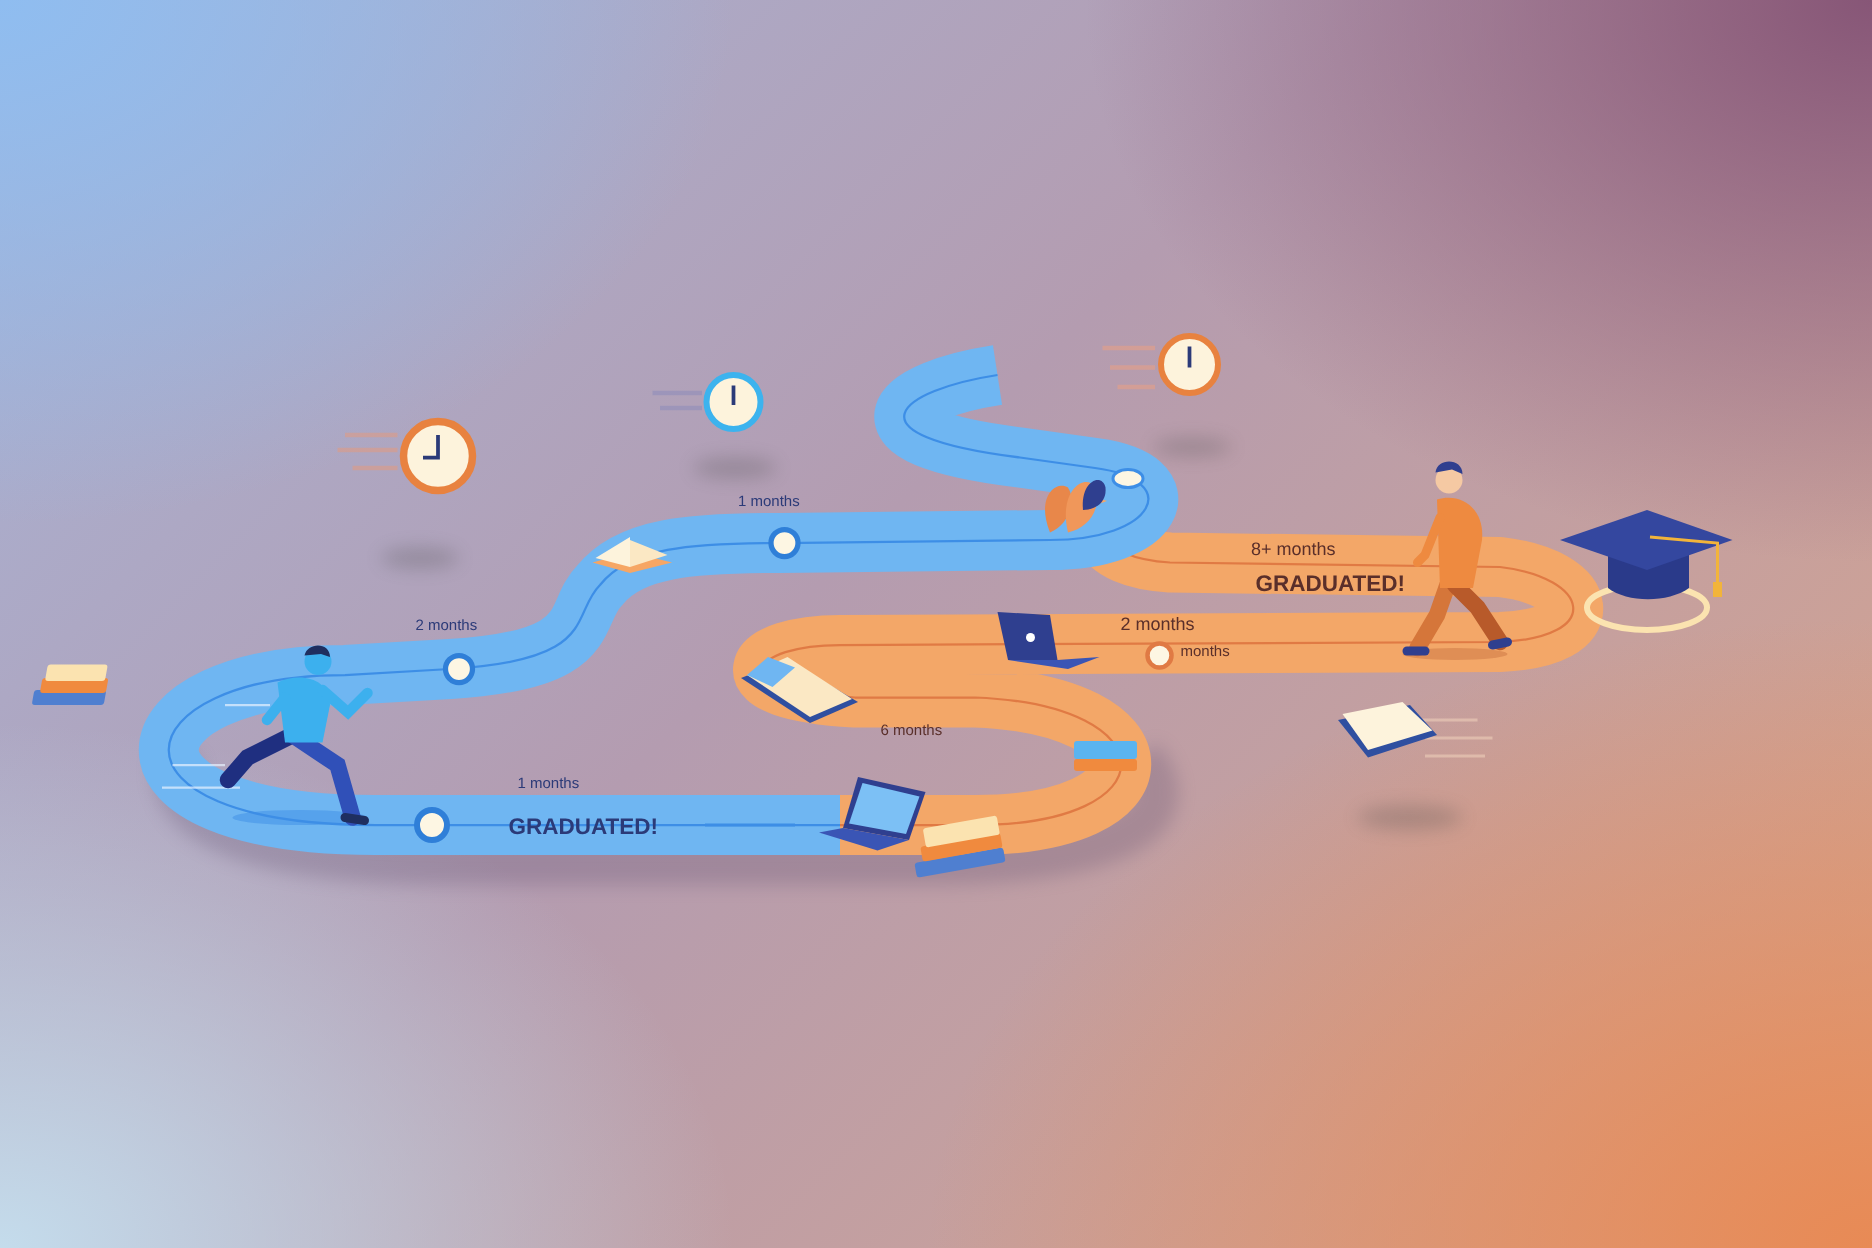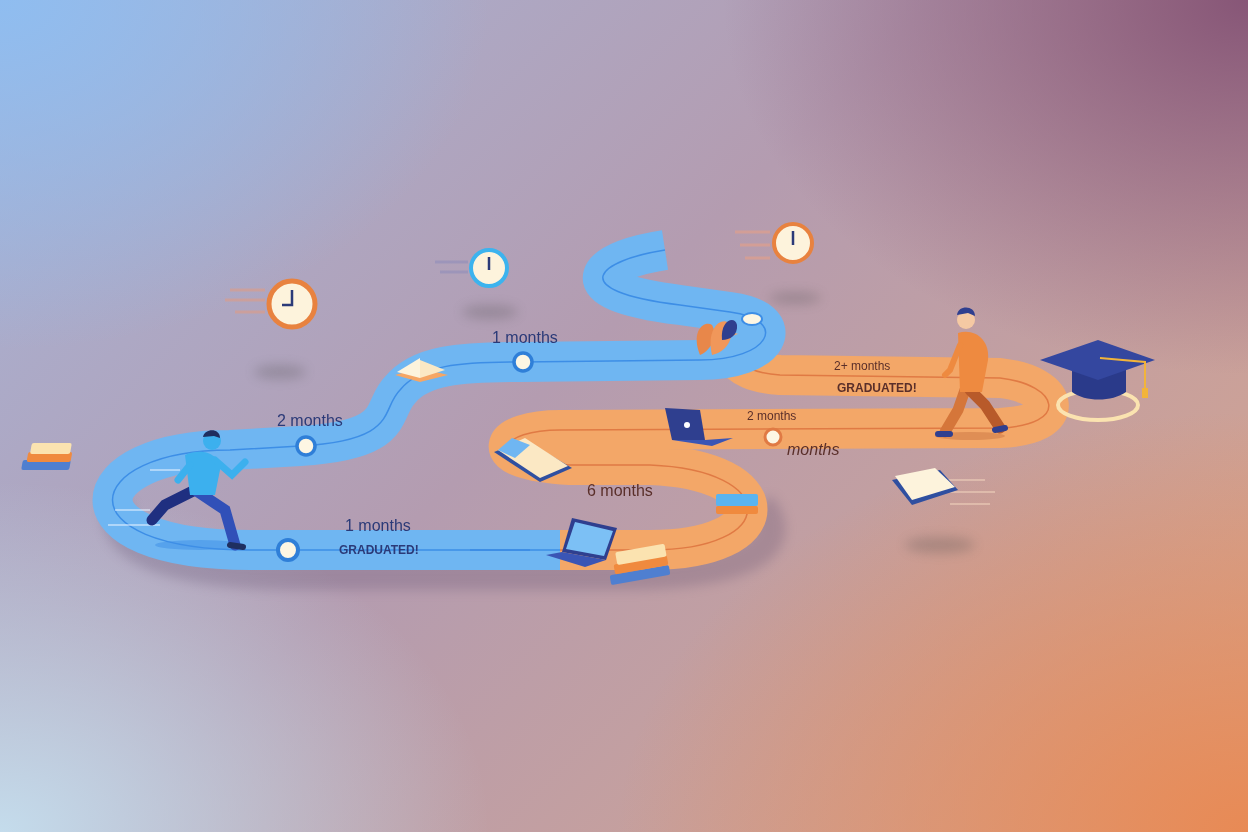--- a/index.html
+++ b/index.html
@@ -6,24 +6,24 @@
   body { width:1248px; height:832px; overflow:hidden; font-family:"Liberation Sans", sans-serif; }
   .scene { position:relative; width:1248px; height:832px;
     background:
       radial-gradient(ellipse 900px 600px at 1248px 832px, #e88a55 0%, rgba(232,138,85,0) 70%),
       radial-gradient(ellipse 700px 500px at 0px 0px, #8fbdf0 0%, rgba(143,189,240,0) 70%),
       radial-gradient(ellipse 700px 500px at 1248px 0px, #875677 0%, rgba(135,86,119,0) 75%),
       radial-gradient(ellipse 700px 500px at 0px 832px, #c4dcec 0%, rgba(196,220,236,0) 70%),
       linear-gradient(135deg, #a6b4d8 0%, #b49cb0 45%, #d9a48a 100%);
   }
   svg { position:absolute; left:0; top:0; }
-  .lbl { position:absolute; font-size:16px; white-space:nowrap; }
+  .lbl { position:absolute; font-size:10px; white-space:nowrap; }
   .lbl.blue { color:#2b3a78; }
   .lbl.brown { color:#5a2f2a; }
-  .lbl.big { font-weight:bold; font-size:12px; }
+  .lbl.big { font-weight:bold; font-size:15px; }
 </style>
 </head>
 <body>
 
 <div class="scene">
 <svg width="1248" height="832" viewBox="0 0 1248 832">
   <defs>
     <filter id="blur6">
           <feGaussianBlur stdDeviation="6"></feGaussianBlur>
         </filter>
@@ -172,16 +172,16 @@
   </g>
 </svg>
 
 <div class="lbl blue" style="left:277px;top:412px;">2 months</div>
 <div class="lbl blue" style="left:492px;top:329px;">1 months</div>
 <div class="lbl blue" style="left:345px;top:517px;">1 months</div>
 <div class="lbl blue big" style="left:339px;top:543px;">GRADUATED!</div>
 
 <div class="lbl brown" style="left:587px;top:482px;">6 months</div>
 <div class="lbl brown" style="left:747px;top:409px;font-size:12px;">2 months</div>
-<div class="lbl brown" style="left:787px;top:441px;font-style:italic;">months</div>
-<div class="lbl brown" style="left:834px;top:359px;font-size:12px;">2+ months</div>
+<div class="lbl brown" style="left:787px;top:429px;">months</div>
+<div class="lbl brown" style="left:834px;top:359px;font-size:12px;">8+ months</div>
 <div class="lbl brown big" style="left:837px;top:381px;">GRADUATED!</div>
 </div>
 
 </body></html>

